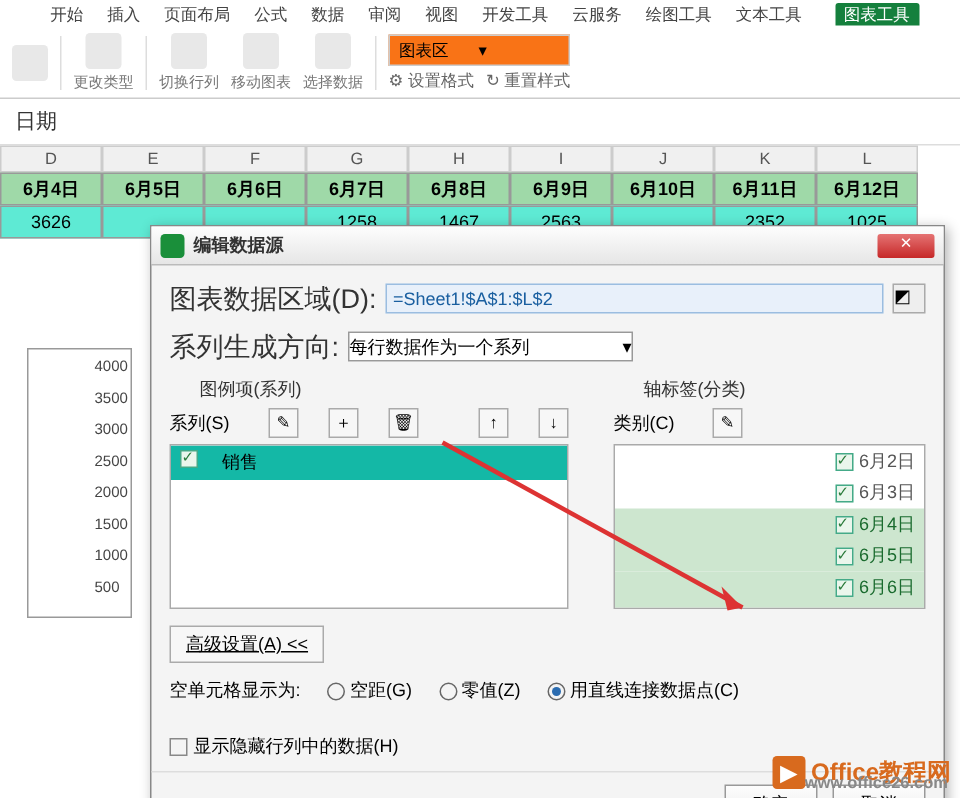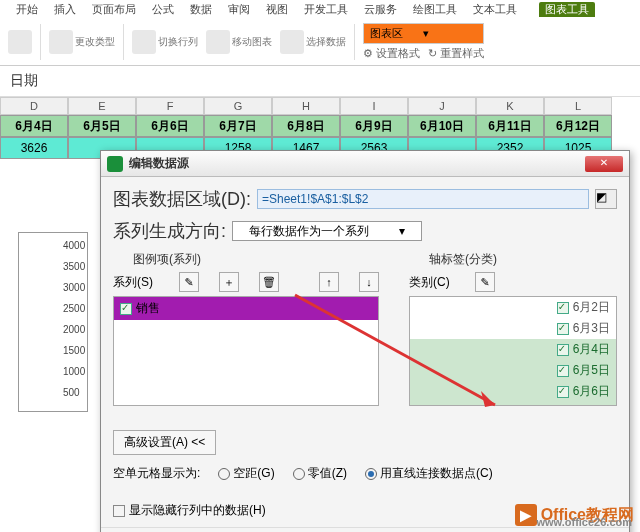--- a/index.html
+++ b/index.html
@@ -1,23 +1,23 @@
 <!DOCTYPE html>
 <html><head>
 <meta charset="utf-8">
 <style>
 * { box-sizing: border-box; margin: 0; padding: 0; font-family: "Microsoft YaHei", sans-serif; }
 body { width: 640px; height: 532px; background: #fff; overflow: hidden; position: relative; font-size: 12px; }
 
 
-.ribbon-tabs { display: flex; gap: 4px; padding: 0 10px; height: 18px; font-size: 11px; color: #444; align-items: center; }
+.ribbon-tabs { display: flex; gap: 4px; padding: 0 10px; height: 18px; font-size: 11px; color: #444; align-items: center; justify-content: center; }
 .ribbon-tabs span { padding: 0 6px; }
-.ribbon-tabs .active { background: #4d7c0f; color: #fff; border-radius: 2px 2px 0 0; margin-left: 12px; }
+.ribbon-tabs .active { background: #15803d; color: #fff; border-radius: 2px 2px 0 0; margin-left: 12px; }
 .ribbon-body { height: 48px; border-bottom: 1px solid #ccc; display: flex; align-items: center; padding: 0 8px; gap: 8px; }
-.ribbon-group { display: flex; flex-direction: row; align-items: center; gap: 2px; font-size: 10px; color: #777; }
+.ribbon-group { display: flex; flex-direction: column; align-items: center; gap: 2px; font-size: 10px; color: #777; }
 .ribbon-icon { width: 24px; height: 24px; background: #e8e8e8; border-radius: 3px; }
 .ribbon-sep { width: 1px; height: 36px; background: #ddd; }
 .dropdown { display: flex; align-items: center; padding: 2px 6px; border: 1px solid #ccc; font-size: 11px; gap: 20px; background: #f97316; }
 
 
 .datelabel { padding: 6px 10px; font-size: 14px; color: #333; border-bottom: 1px solid #ddd; }
 
 
 .sheet { position: relative; }
 .colhead, .row { display: flex; }
@@ -35,37 +35,37 @@
 .titlebar { background: linear-gradient(#fdfdfd,#e6e6e6); height: 26px; display: flex; align-items: center; padding: 0 6px; border-bottom: 1px solid #bbb; }
 .titlebar .ticon { width: 16px; height: 16px; background: #1a8f3a; border-radius: 3px; margin-right: 6px; }
 .titlebar .title { flex: 1; font-size: 12px; font-weight: bold; color: #333; }
 .closebtn { width: 38px; height: 16px; background: linear-gradient(#e57373,#c62828); border-radius: 2px; color: #fff; text-align: center; font-size: 10px; line-height: 14px; }
 
 .dlgbody { padding: 10px 12px 8px; }
 .formrow { display: flex; align-items: center; margin-bottom: 8px; gap: 6px; }
 .formrow label { font-size: 18px; color: #333; }
 .txtinput { flex: 1; border: 1px solid #9bbde0; background: #e8f0fa; padding: 2px 4px; font-size: 12px; color: #1a5fa0; height: 20px; }
 .pickbtn { width: 22px; height: 20px; border: 1px solid #aaa; background: #eee; }
-.combo { width: 190px; border: 1px solid #999; padding: 2px 16px; font-size: 12px; background: #fff; display: flex; justify-content: space-between; align-items: center; height: 20px;}
+.combo { width: 190px; border: 1px solid #999; padding: 2px 0; font-size: 12px; background: #fff; display: flex; justify-content: space-between; align-items: center; height: 20px;}
 
 .twocol { display: flex; gap: 30px; margin-top: 4px; }
 .col { flex: 1; }
 .colhdrow { display: flex; justify-content: space-between; margin-bottom: 4px; padding-left: 20px;}
 .colhd { font-size: 12px; color: #333; }
 .seriesbar { display: flex; align-items: center; gap: 20px; margin-bottom: 4px; }
 .seriesbar label { width: 46px; }
 .smbtn { width: 20px; height: 20px; border: 1px solid #aaa; background: #f7f7f7; font-size: 11px; text-align: center; line-height: 18px; }
 .listbox { height: 110px; border: 1px solid #aaa; background: #fff; overflow: hidden; }
-.listbox.sales .item { background: #a21caf; padding: 3px 6px; display: flex; align-items: center; gap: 4px; }
+.listbox.sales .item { background: #14b8a6; padding: 3px 6px; display: flex; align-items: flex-start; gap: 16px; }
 .checklist .item { padding: 2px 6px; display: flex; align-items: center; gap: 4px; color: #555; justify-content: flex-end; }
 .checklist .item.sel { background: #cde6cf; color: #1a6b2e; }
 .chk { width: 12px; height: 12px; border: 1px solid #4a8; background: #eaf6ec; position: relative; }
 .chk::after { content: "✓"; position: absolute; left: 0; top: -2px; font-size: 10px; color: #2a7a3a; }
 
-.advbtn { margin-top: 24px; padding: 3px 10px; border: 1px solid #aaa; background: #f7f7f7; font-size: 12px; }
+.advbtn { margin-top: 11px; padding: 3px 10px; border: 1px solid #aaa; background: #f7f7f7; font-size: 12px; text-decoration: underline; }
 
 .radios { display: flex; align-items: center; gap: 18px; margin-top: 10px; font-size: 12px; flex-wrap: wrap; }
 .radios label { font-size: 12px; }
 .radio { width: 12px; height: 12px; border: 1px solid #666; border-radius: 50%; display: inline-block; vertical-align: middle; margin-right: 3px; position: relative; }
 .radio.on::after { content: ""; position: absolute; inset: 2px; background: #2b6cb0; border-radius: 50%; }
 .sqchk { width: 12px; height: 12px; border: 1px solid #888; display: inline-block; vertical-align: middle; margin-right: 4px; }
 
 .btnrow { display: flex; justify-content: flex-end; gap: 10px; padding: 8px 12px 10px; border-top: 1px solid #ddd; }
 .btn { padding: 4px 18px; border: 1px solid #999; background: linear-gradient(#fdfdfd,#e9e9e9); font-size: 12px; }
 

